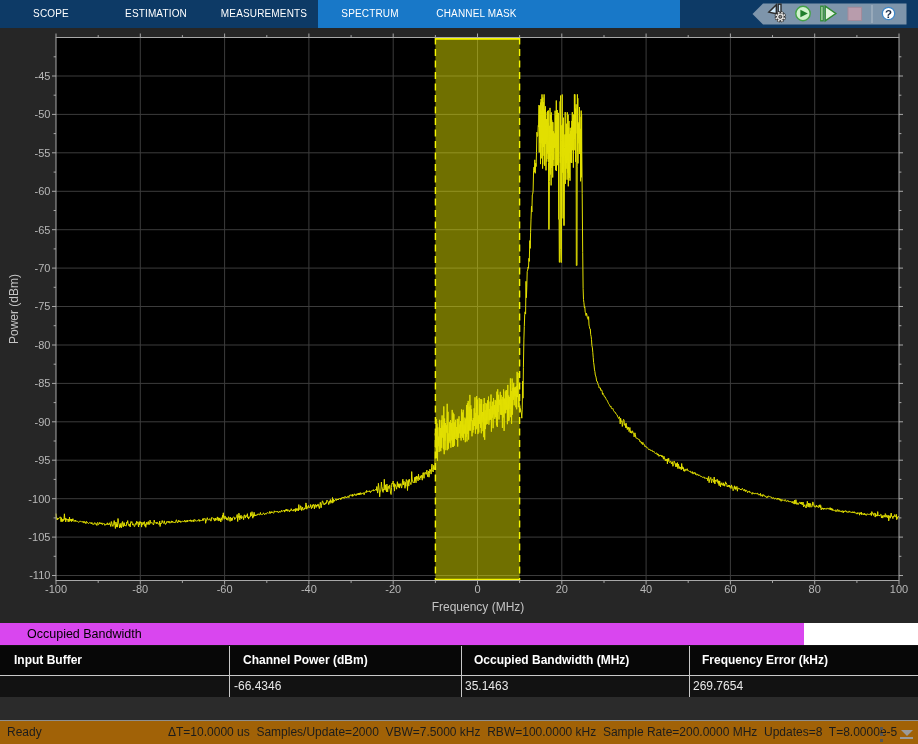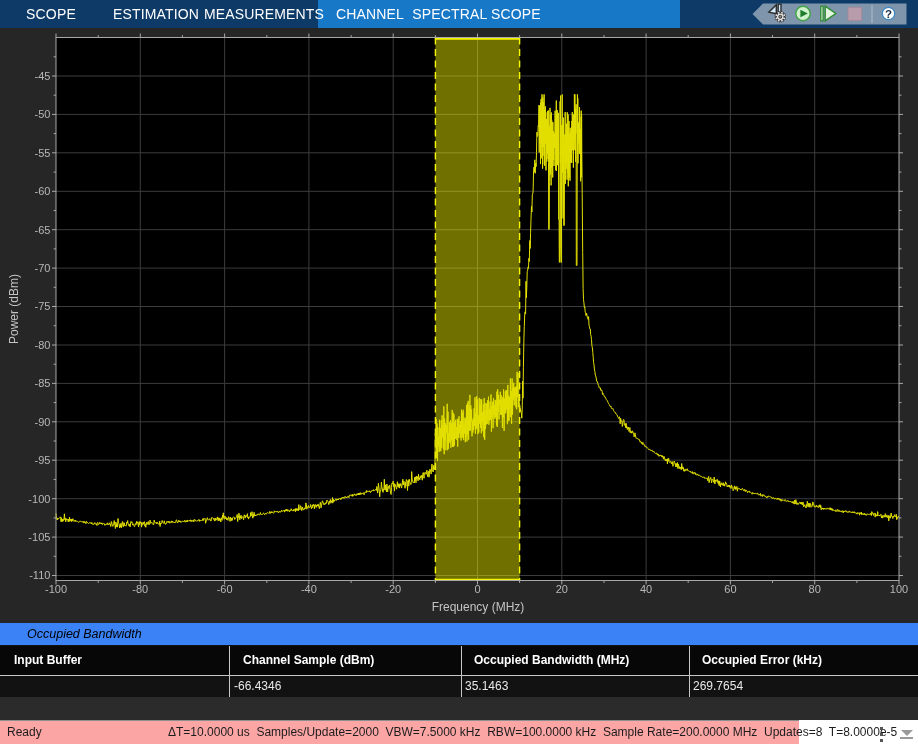--- a/index.html
+++ b/index.html
@@ -1,49 +1,49 @@
 <!DOCTYPE html>
 <html><head><meta charset="utf-8"><style>
 * { margin:0; padding:0; box-sizing:border-box; }
 body { width:918px; height:744px; position:relative; overflow:hidden;
   font-family:"Liberation Sans", sans-serif; background:#fff; }
 .toolbar { position:absolute; left:0; top:0; width:918px; height:28px; background:#0d3a66; }
 .tbhl { position:absolute; left:317.5px; top:0; width:362px; height:28px; background:#1878c8; }
-.tab { position:absolute; top:0; height:28px; line-height:28px; color:#fff; font-size:14px;
+.tab { position:absolute; top:0; height:28px; line-height:28px; color:#fff; font-size:10px;
   text-align:center; transform:translateX(-50%); white-space:nowrap; letter-spacing:0.15px; }
-.strip { position:absolute; left:0; top:622.5px; width:918px; height:23.7px; background:#3b82f6;font-style:italic; }
+.strip { position:absolute; left:0; top:622.5px; width:804px; height:23.7px; background:#d946ef; }
 .strip span { position:absolute; left:27px; top:4.2px; color:#000; font-size:12.5px; }
 .strip .ul { position:absolute; left:0; top:22.3px; width:918px; height:1.6px; background:#111; }
 .tblarea { position:absolute; left:0; top:646px; width:918px; height:73.5px; background:#2b2b2b; }
 .thead { position:absolute; left:0; top:0; width:918px; height:29px; background:#070707; }
 .trow  { position:absolute; left:0; top:30px; width:918px; height:20.5px; background:#121212; }
 .hsep  { position:absolute; left:0; top:29px; width:918px; height:1px; background:#c8c8c8; }
 .vsep  { position:absolute; top:0; width:1.4px; height:50.5px; background:#c8c8c8; }
 .hc { position:absolute; top:7px; color:#fff; font-size:12px; font-weight:bold; white-space:nowrap;padding-left:9px; }
 .rc { position:absolute; top:33px; color:#e8e8e8; font-size:12px; white-space:nowrap; }
-.status { position:absolute; left:0; top:720px; width:799px; height:24px; background:#fca5a5;
+.status { position:absolute; left:0; top:720px; width:918px; height:24px; background:#a16207;
   border-top:1px solid #8f8f8f; color:#1c1c1c; font-size:12px; }
 .status .rdy { position:absolute; left:7px; top:4px; }
 .status .mid { position:absolute; left:140px; top:4px; white-space:pre;margin-left:28px; }
 .dots { position:absolute; left:879px; top:6px; width:5px; height:14px; }
 .dots i { position:absolute; left:1px; width:3px; height:3px; background:#555; display:block; }
 .dock { position:absolute; left:900px; top:9px; width:14px; height:9px; }
 .dock span { display:block; }
 .dock .tri { width:0; height:0; border-left:6px solid transparent; border-right:6px solid transparent;
   border-top:6px solid #9a9a9a; margin-left:1px; }
 .dock .bar { width:13px; height:1.8px; background:#9a9a9a; margin-top:1px; }
 </style></head>
 <body>
 <div class="toolbar">
     <div class="tbhl"></div>
 <span class="tab" style="left:51px">SCOPE</span>
 <span class="tab" style="left:156px">ESTIMATION</span>
 <span class="tab" style="left:264px">MEASUREMENTS</span>
-<span class="tab" style="left:370px">CHANNEL</span>
-<span class="tab" style="left:476.5px">SPECTRAL SCOPE</span>
+<span class="tab" style="left:370px">SPECTRUM</span>
+<span class="tab" style="left:476.5px">CHANNEL MASK</span>
 </div>
 <svg width="918" height="28" style="position:absolute;left:0;top:0">
 <polygon points="752.5,14 763,3.5 906.5,3.5 906.5,24.5 763,24.5" fill="#7e95ab"></polygon>
 <path d="M776.3,4.7 L768.8,12.2 L776.3,13.8 Z" fill="#cfe8fa" stroke="#2d2d2d" stroke-width="1.4"></path>
 <rect x="778.2" y="4.2" width="2.8" height="9" fill="#cfe8fa" stroke="#2d2d2d" stroke-width="1.4"></rect>
 <circle cx="780.3" cy="16.8" r="4.1" fill="#e3e3e3" stroke="#2d2d2d" stroke-width="1.3"></circle>
     <line x1="783.4" y1="18.1" x2="785.5" y2="18.9" stroke="#2d2d2d" stroke-width="3.0"></line>
     <line x1="781.6" y1="19.9" x2="782.4" y2="22.0" stroke="#2d2d2d" stroke-width="3.0"></line>
     <line x1="779.0" y1="19.9" x2="778.2" y2="22.0" stroke="#2d2d2d" stroke-width="3.0"></line>
     <line x1="777.2" y1="18.1" x2="775.1" y2="18.9" stroke="#2d2d2d" stroke-width="3.0"></line>
@@ -239,23 +239,23 @@
     <div class="ul"></div>
   </div>
 <div class="tblarea">
 <div class="thead"></div>
 <div class="trow"></div>
 <div class="hsep"></div>
 <div class="vsep" style="left:228.5px"></div>
 <div class="vsep" style="left:460.5px"></div>
 <div class="vsep" style="left:688.5px"></div>
 <span class="hc" style="left:5px">Input Buffer</span>
-<span class="hc" style="left:234px">Channel Sample (dBm)</span>
+<span class="hc" style="left:234px">Channel Power (dBm)</span>
 <span class="hc" style="left:465px">Occupied Bandwidth (MHz)</span>
-<span class="hc" style="left:693px">Occupied Error (kHz)</span>
+<span class="hc" style="left:693px">Frequency Error (kHz)</span>
 <span class="rc" style="left:234px">-66.4346</span>
 <span class="rc" style="left:465px">35.1463</span>
 <span class="rc" style="left:693px">269.7654</span>
 </div>
 <div class="status">
 <span class="rdy">Ready</span>
 <span class="mid">ΔT=10.0000 us  Samples/Update=2000  VBW=7.5000 kHz  RBW=100.0000 kHz  Sample Rate=200.0000 MHz  Updates=8  T=8.0000e-5</span>
 <span class="dots">
       <i style="top:0"></i>
       <i style="top:6px"></i>

